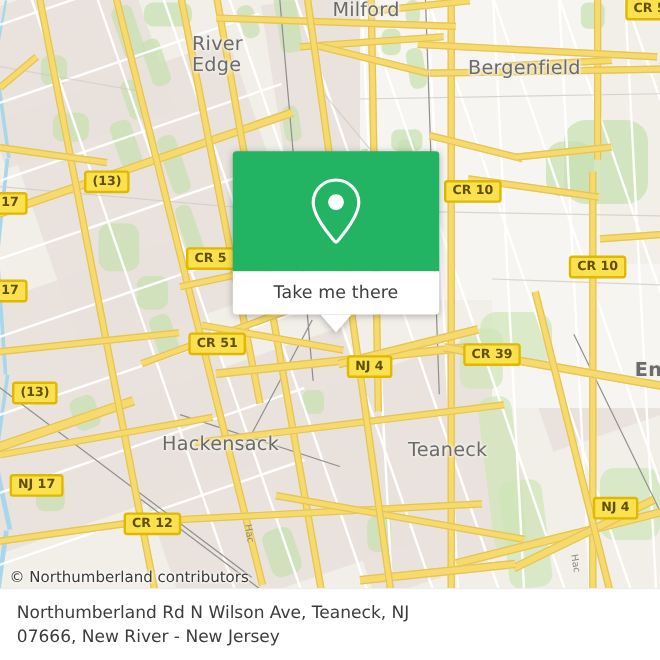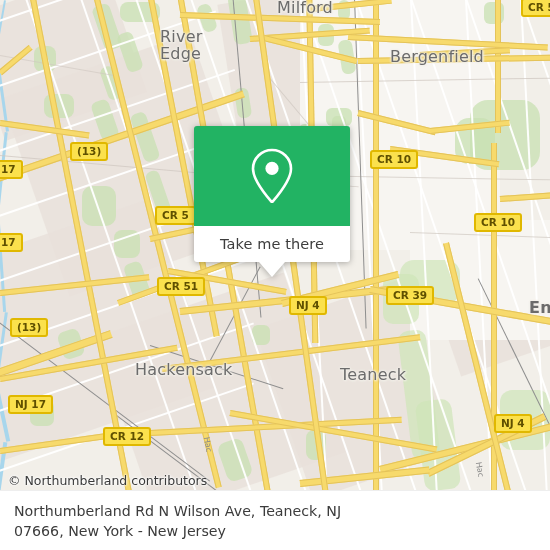--- a/index.html
+++ b/index.html
@@ -58,21 +58,21 @@
   #attrib {
     position: absolute; left: 8px; bottom: 2px;
     font-family: "DejaVu Sans", sans-serif;
     font-size: 12.5px; color: #3a3a3a;
     text-shadow: 0 0 3px #fff, 0 0 3px #fff, 0 0 2px #fff;
     z-index: 40;
   }
 
   
   #card {
-    position: absolute; left: 194px; top: 126px; width: 156px;
+    position: absolute; left: 194px; top: 126px; width: 172px;
     z-index: 50;
     filter: drop-shadow(0 1px 3px rgba(0,0,0,.30));
     text-align: right;
   }
   #card-head {
     height: 100px; background: #22b363;
     border-radius: 3px 3px 0 0;
     display: flex; align-items: center; justify-content: center;
   }
   #card-head svg { display: block; }
@@ -302,17 +302,17 @@
     </div>
     <div id="card-body">
       <span id="card-label">Take me there</span>
     </div>
     <div id="card-tail"></div>
   </div>
 
   <div id="footer">
     <div id="footer-text">
       <div>Northumberland Rd N Wilson Ave, Teaneck, NJ</div>
-      <div>07666, New York - New Jersey</div>
+      <div>07666, New River - New Jersey</div>
     </div>
   </div>
 
 </div>
 
 </body></html>

